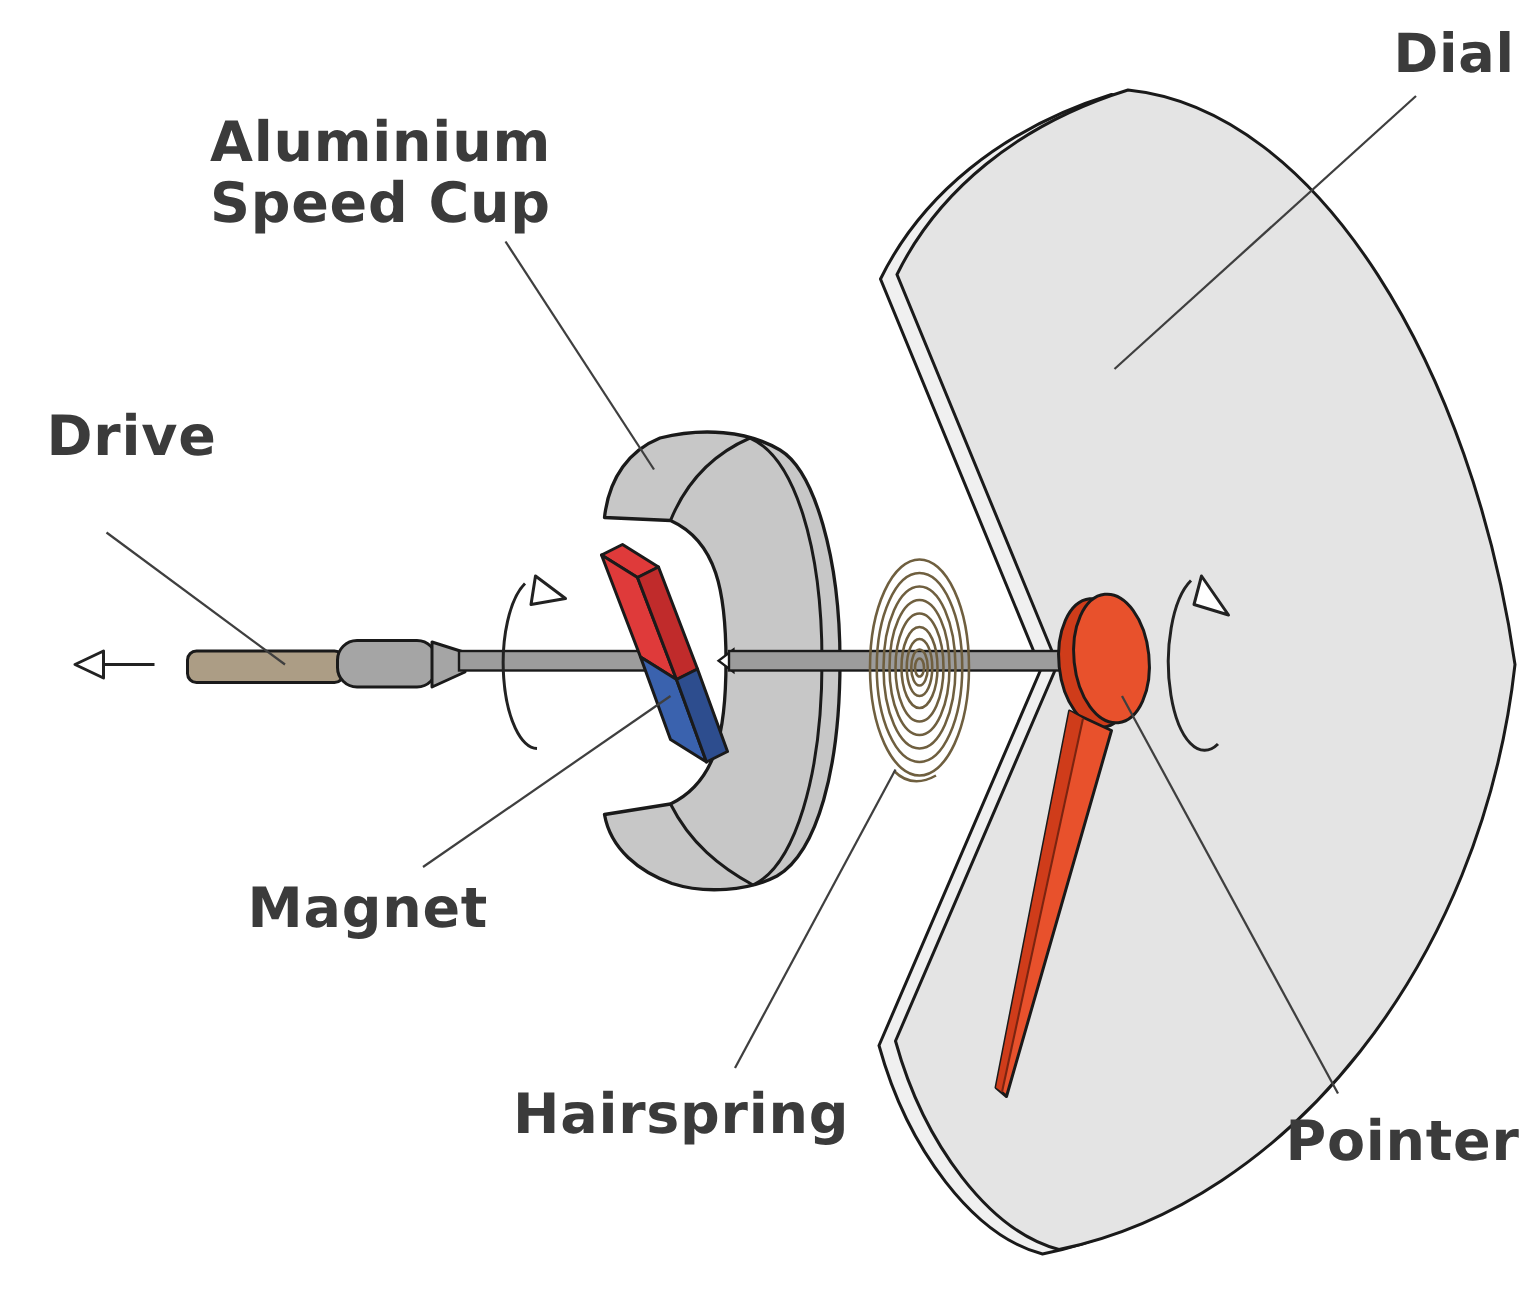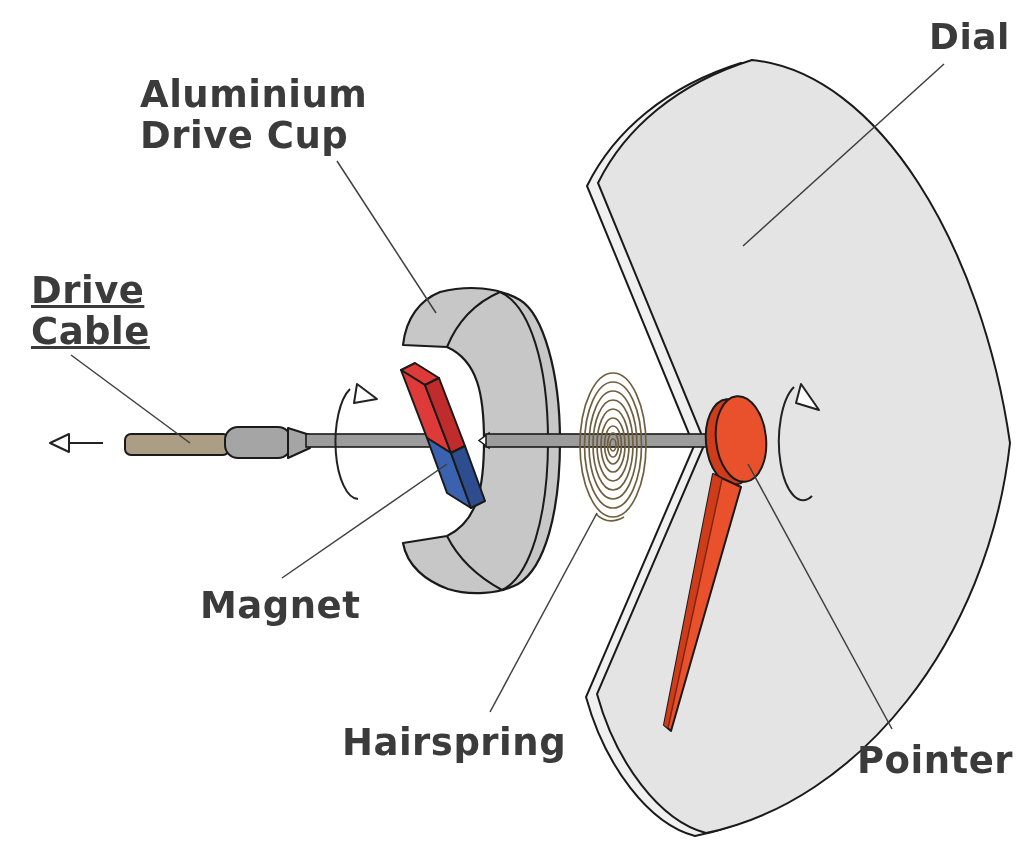--- a/index.html
+++ b/index.html
@@ -125,33 +125,32 @@
     <line x1="337" y1="161" x2="436" y2="313"></line>
     <line x1="71" y1="355" x2="190" y2="443"></line>
     <line x1="282" y1="578" x2="447" y2="464"></line>
     <line x1="490" y1="712" x2="597" y2="513"></line>
     <line x1="892" y1="729" x2="748" y2="464"></line>
   </g>
 </svg>
 
   <div class="lbl center" style="left:140px;top:74px;width:310px;">
     <div>Aluminium</div>
-    <div>Drive Cup</div>
+    <div>Speed Cup</div>
   </div>
 
-  <div class="lbl" style="left:31px;top:270px;text-decoration:underline;">
+  <div class="lbl" style="left:31px;top:270px;">
     <div>Drive</div>
-    <div>Cable</div>
   </div>
 
   <div class="lbl big" style="left:929px;top:14px;">
     <div>Dial</div>
   </div>
 
-  <div class="lbl" style="left:165px;top:585px;margin-left:35px;">
+  <div class="lbl" style="left:165px;top:585px;">
     <div>Magnet</div>
   </div>
 
   <div class="lbl" style="left:342px;top:722px;">
     <div>Hairspring</div>
   </div>
 
   <div class="lbl" style="left:857px;top:740px;">
     <div>Pointer</div>
   </div>

